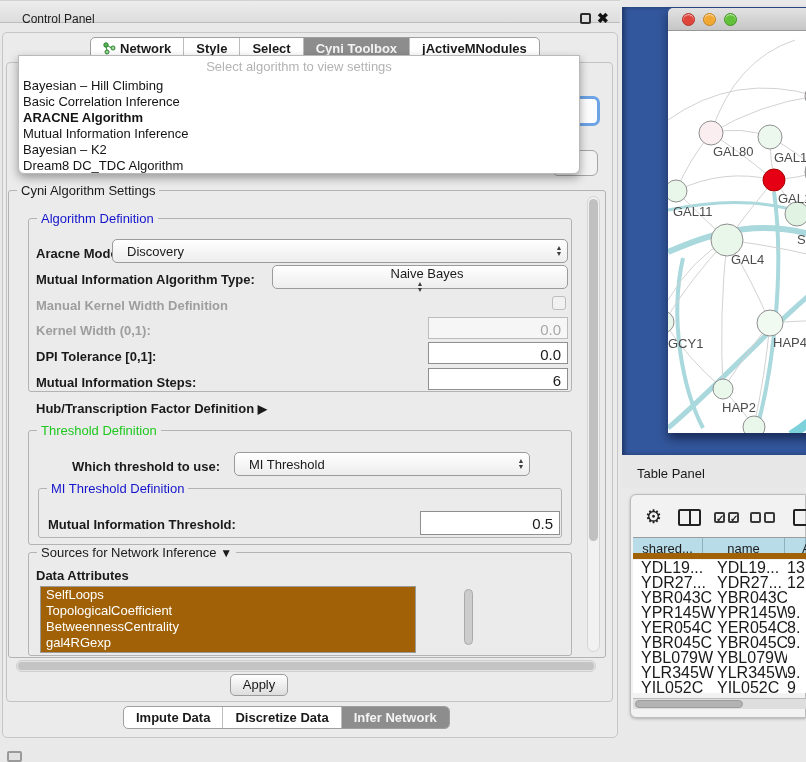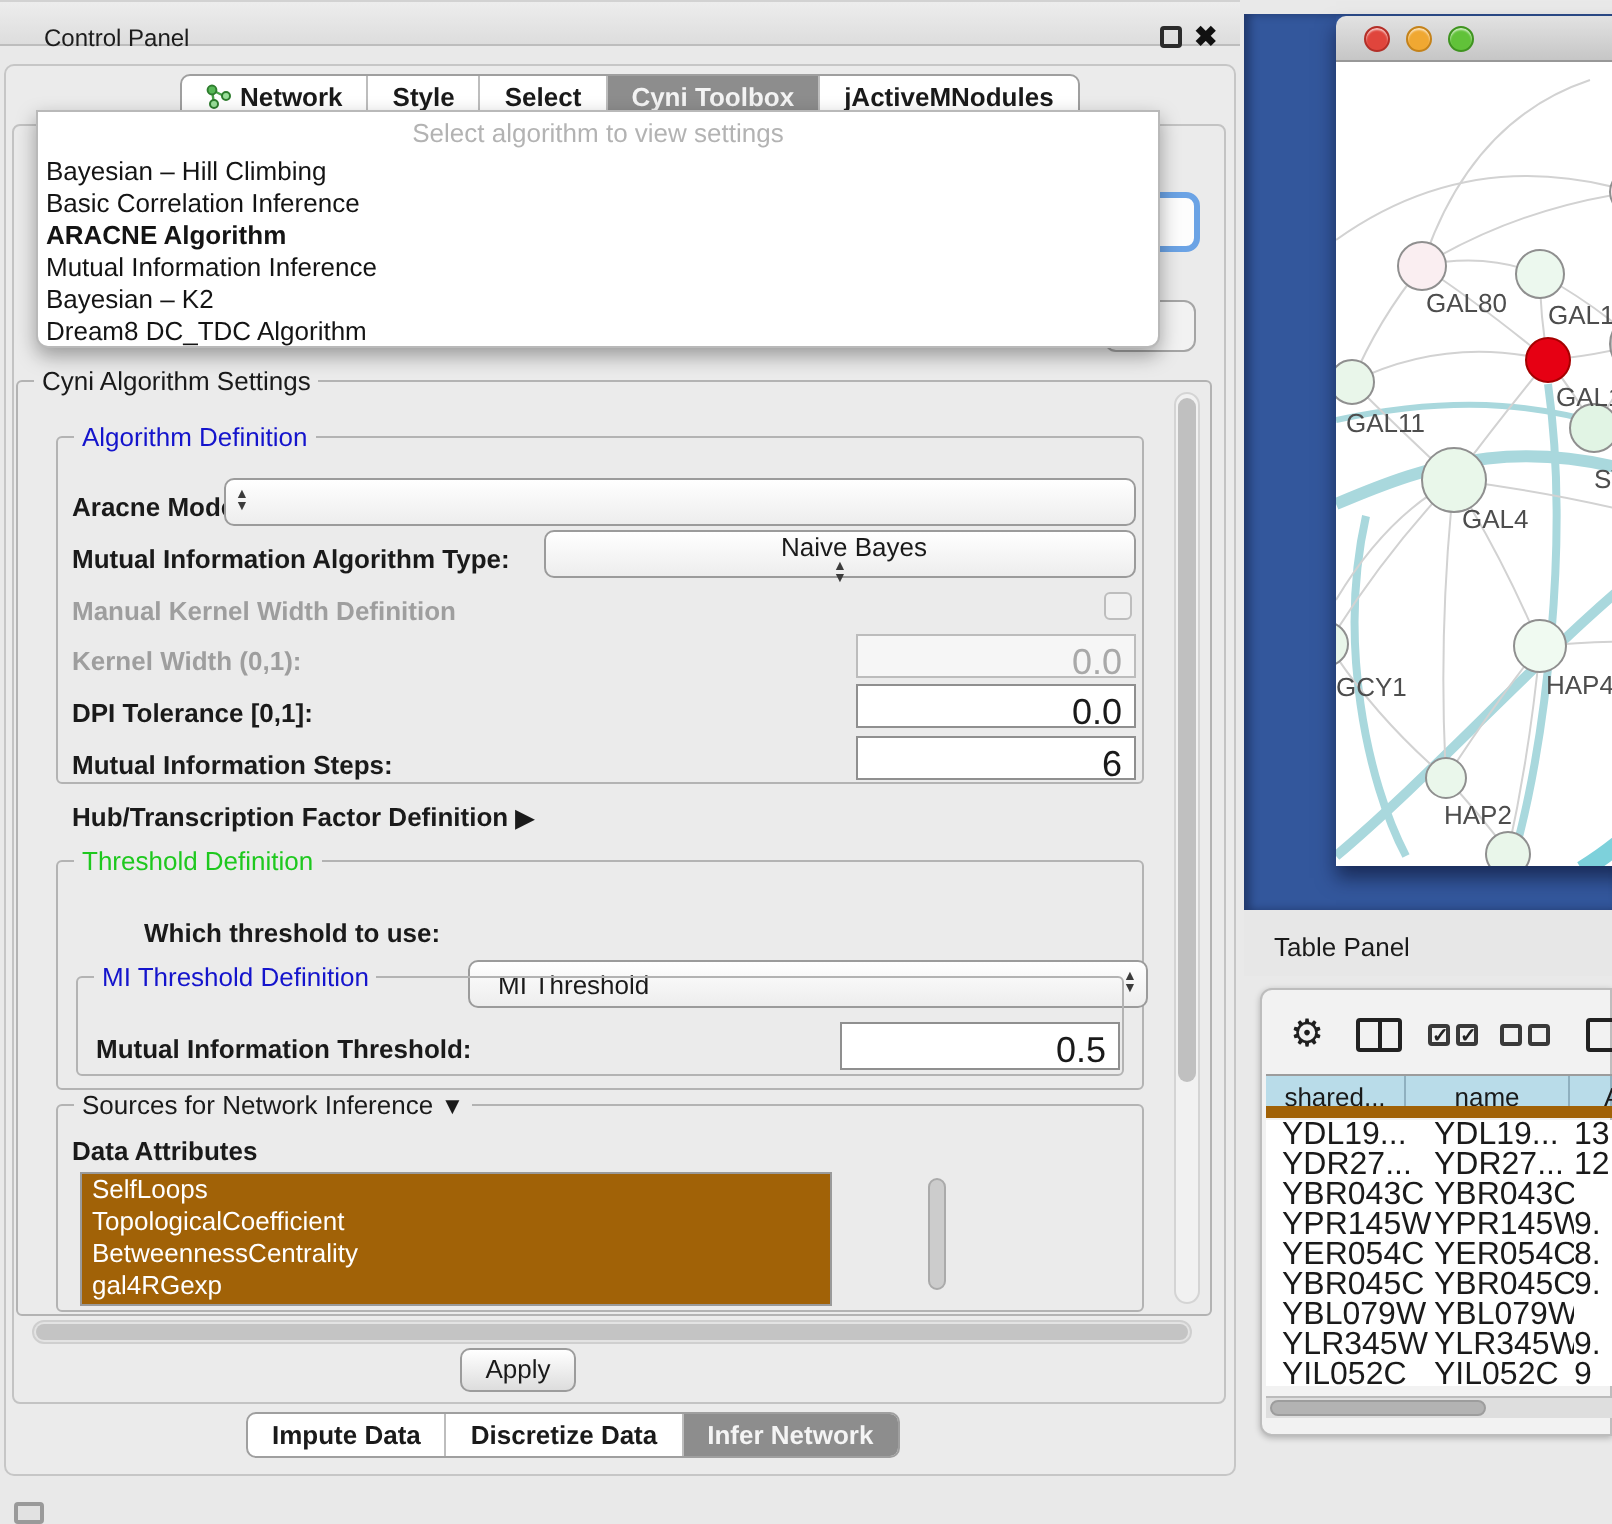--- a/index.html
+++ b/index.html
@@ -61,21 +61,21 @@
   .combo { position:absolute; height:24px; background:linear-gradient(#ffffff,#ededed);
     border:1px solid #9b9b9b; border-radius:5px; display:flex; align-items:center; }
   .combo .ctext { flex:1; padding-left:14px; font-size:13px; }
   .combo .spin { width:16px; display:flex; flex-direction:column; align-items:center;
     line-height:6px; font-size:7px; color:#3c3c3c; }
 
   .checkbox-dis { width:14px; height:14px; border:1px solid #bdbdbd; background:#f1f1f1;
     border-radius:3px; }
 
   .numfield { position:absolute; height:22px; background:#ffffff; border:1px solid #8f8f8f;
-    text-align:right; padding:3px 6px 0 0; font-size:18px; }
+    text-align:right; padding:3px 6px 0 0; font-size:15px; }
   .numfield-dis { background:#f6f6f6; border-color:#bcbcbc; color:#a9a9a9; }
 
   .expander { font-weight:bold; font-size:13px; }
   .tri { font-size:12px; }
 
   
   .srclist { left:40px; top:586px; width:376px; height:67px; background:#a16207;
     border:1px solid #9a9a9a; overflow:hidden; }
   .srclist .li { height:16px; line-height:16px; color:#ffffff; padding-left:5px; font-size:13px; }
   .list-thumb { left:464px; top:589px; width:9px; height:56px; background:#cccccc;
@@ -199,20 +199,21 @@
 <div class="abs vscroll">
     <div class="vthumb"></div>
   </div>
 
 <div class="abs group" style="left:28px; top:218px; width:544px; height:174px;">
   <span class="legend leg-blue">Algorithm Definition</span>
 </div>
 
 <div class="abs lbl" style="left:36px; top:246px;">Aracne Mode:</div>
 <div class="combo" style="left:112px; top:239px; width:456px;">
+  <span class="ctext">Discovery</span>
   <span class="spin">
       <span>▲</span>
       <span>▼</span>
     </span>
 </div>
 
 <div class="abs lbl" style="left:36px; top:272px;">Mutual Information Algorithm Type:</div>
 <div class="combo" style="left:272px; top:265px; width:296px;flex-direction:column;">
   <span class="ctext">Naive Bayes</span>
   <span class="spin">
@@ -235,21 +236,21 @@
 
 <div class="abs expander" style="left:36px; top:401px;">
   <span>Hub/Transcription Factor Definition</span>
   <span class="tri"> ▶</span>
 </div>
 
 <div class="abs group" style="left:28px; top:430px; width:544px; height:115px;">
   <span class="legend leg-green">Threshold Definition</span>
 </div>
 <div class="abs lbl" style="left:72px; top:459px;">Which threshold to use:</div>
-<div class="combo" style="left:234px; top:452px; width:340px;margin-top:28px;">
+<div class="combo" style="left:234px; top:452px; width:296px;">
   <span class="ctext">MI Threshold</span>
   <span class="spin">
       <span>▲</span>
       <span>▼</span>
     </span>
 </div>
 
 <div class="abs group" style="left:38px; top:488px; width:524px; height:50px;">
   <span class="legend leg-blue">MI Threshold Definition</span>
 </div>

